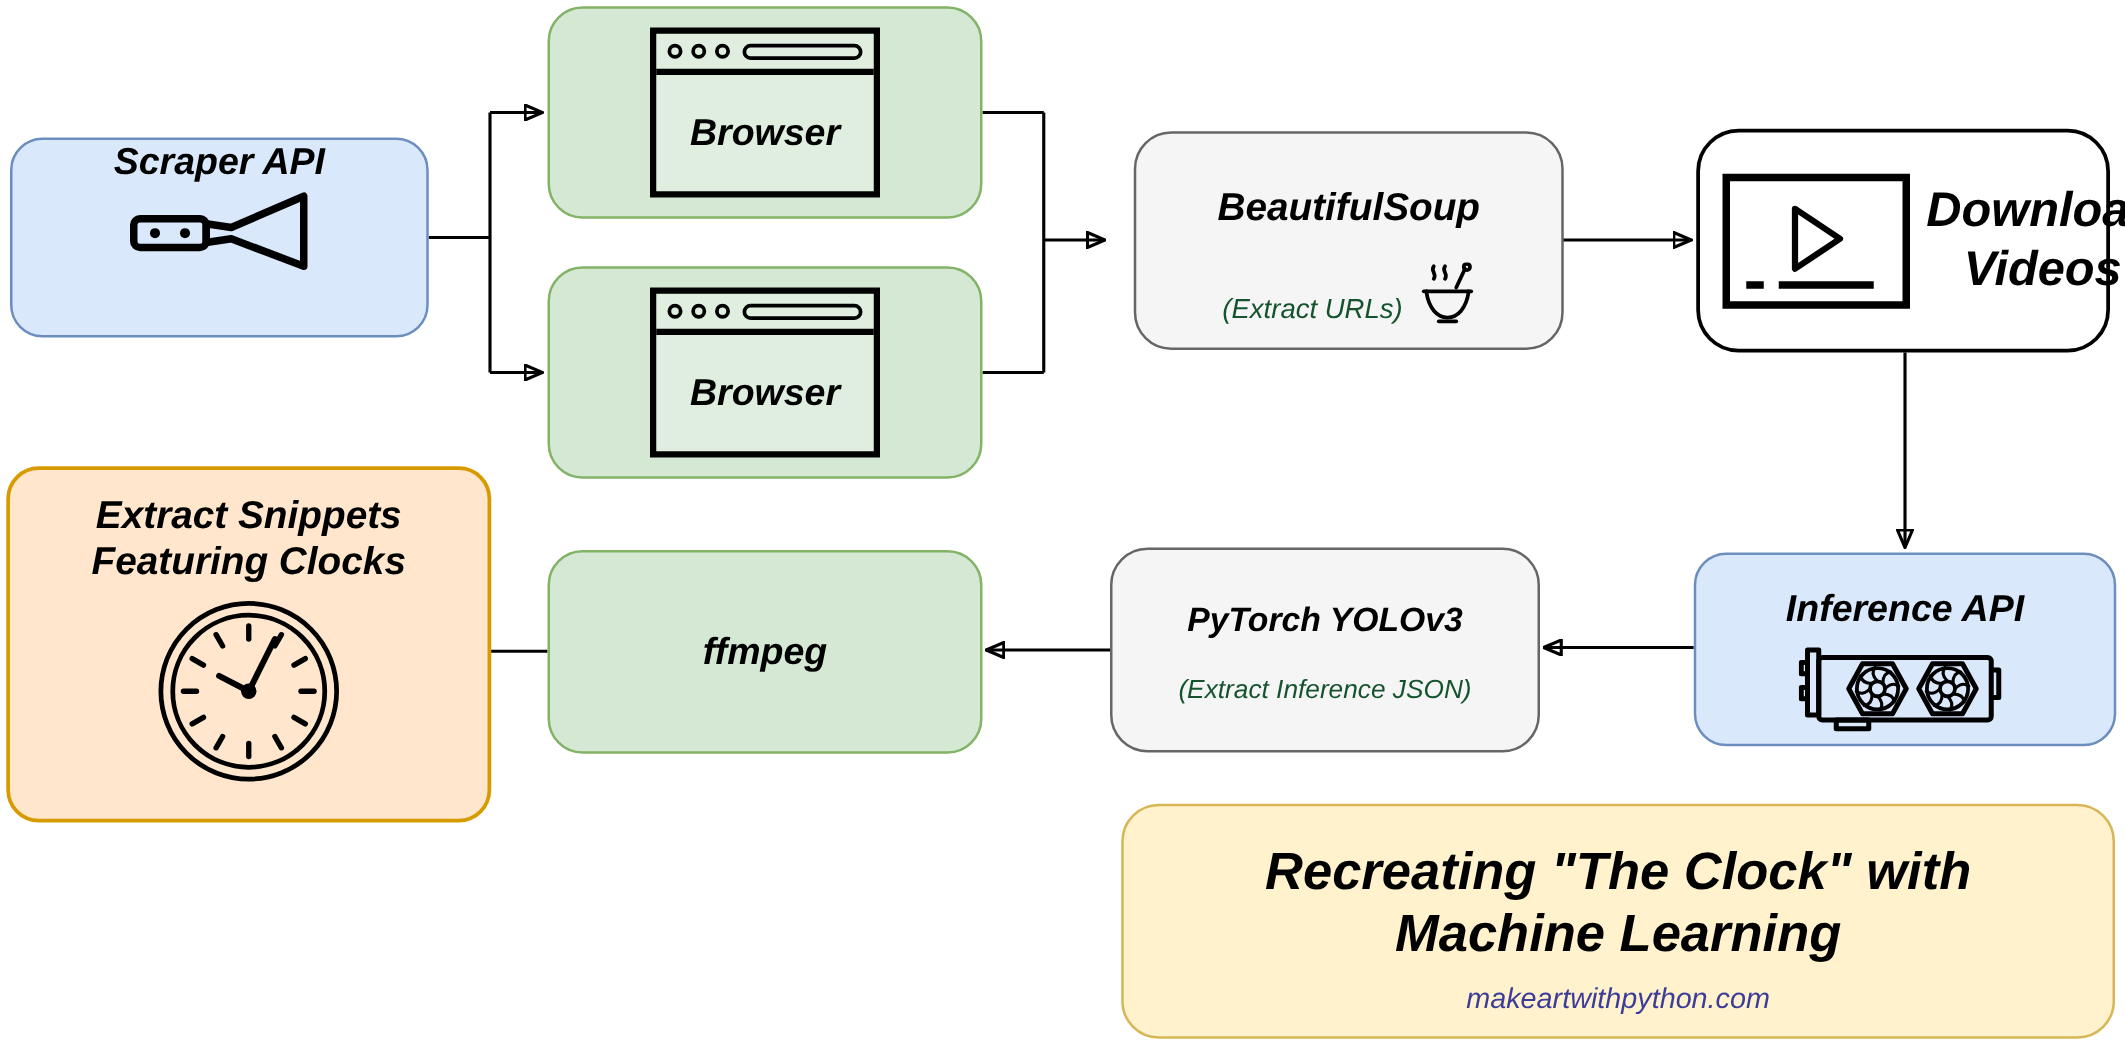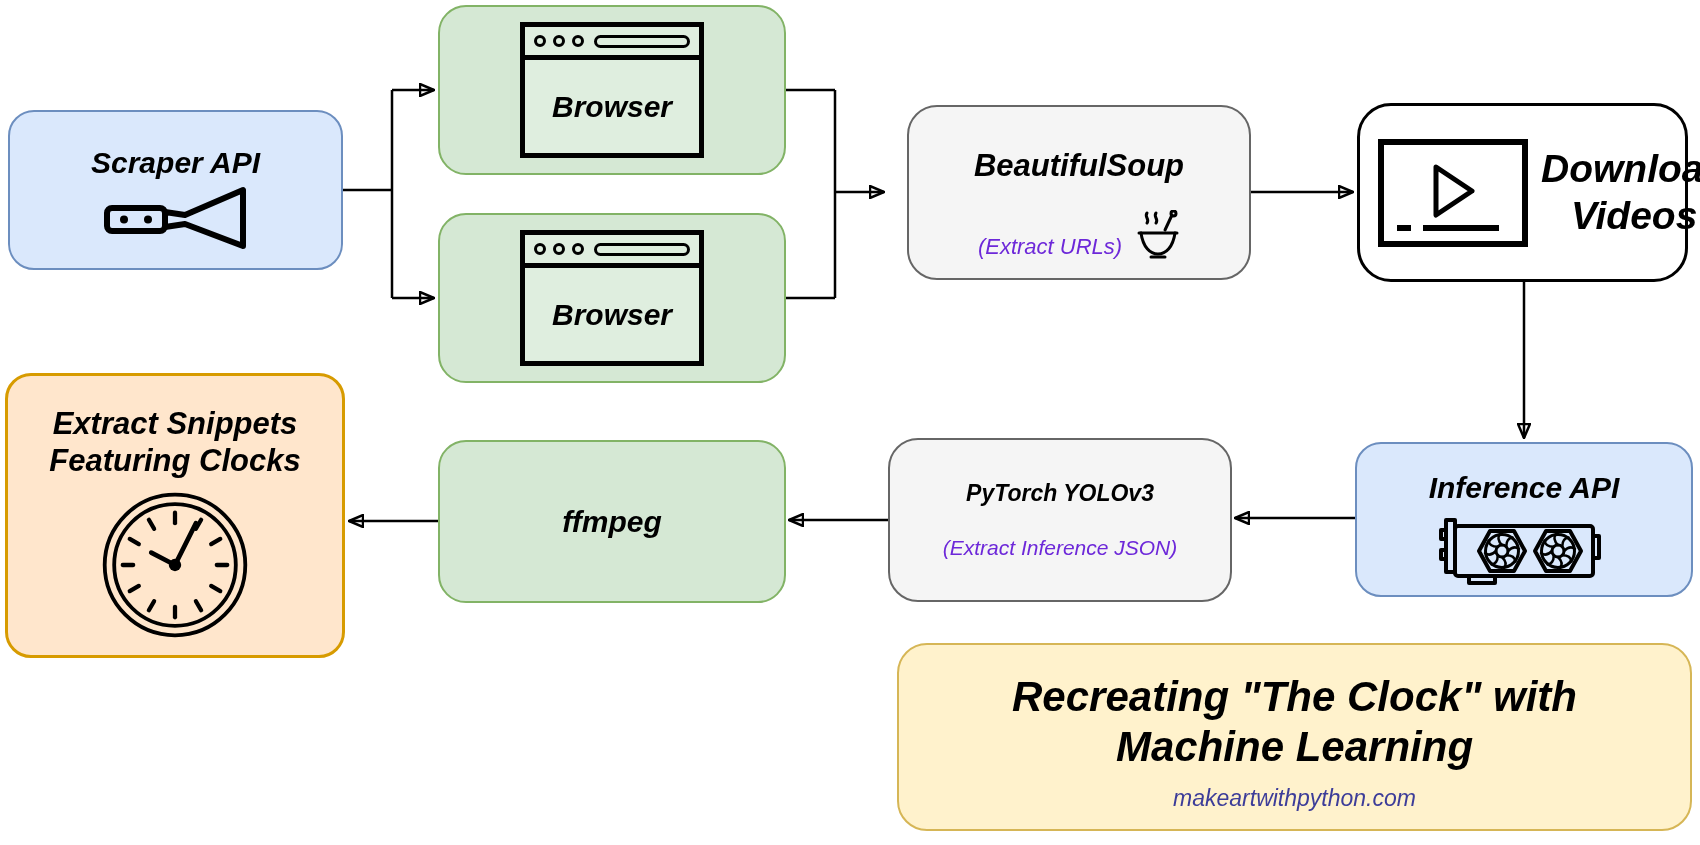--- a/index.html
+++ b/index.html
@@ -16,21 +16,21 @@
     background:#ffffff; font-family:"Liberation Sans",sans-serif; color:#000;
   }
   .node{position:absolute; box-sizing:border-box; display:flex; flex-direction:column; align-items:center;font-style:italic;}
   .node.blue  {background:var(--blue-fill);  border:2px solid var(--blue-border);  border-radius:26px;}
   .node.green {background:var(--green-fill); border:2px solid var(--green-border); border-radius:28px;}
   .node.gray  {background:var(--gray-fill);  border:2px solid var(--gray-border);  border-radius:30px;}
   .node.white {background:#ffffff;           border:3px solid #000000;            border-radius:34px;}
   .node.orange{background:var(--orange-fill);border:3px solid var(--orange-border);border-radius:26px;}
   .node.yellow{background:var(--yellow-fill);border:2px solid var(--yellow-border);border-radius:30px;}
   .node-label{font-weight:bold; font-size:30px; line-height:1.2; text-align:center; white-space:nowrap;}
-  .sub-label{font-size:22px; text-align:center; color:#6d28d9;}
+  .sub-label{font-size:22px; text-align:center; color:#14532d;}
   svg.icon{display:block;}
   
   .browser-window{box-sizing:border-box; width:184px; height:136px; border:5px solid #000; background:rgba(255,255,255,0.25); display:flex; flex-direction:column;}
   .browser-bar{box-sizing:border-box; height:33px; border-bottom:5px solid #000; display:flex; align-items:center; gap:7px; padding:0 9px;}
   .browser-dot{width:12px; height:12px; border:3px solid #000; border-radius:50%; box-sizing:border-box;}
   .browser-pill{flex:1; height:13px; border:3px solid #000; border-radius:8px; box-sizing:border-box; margin-left:3px;}
   .browser-body{flex:1; display:flex; align-items:center; justify-content:center;}
   
   .video-frame{box-sizing:border-box; width:150px; height:108px; border:6px solid #000; background:#fff; position:relative; flex:none;}
   
@@ -56,21 +56,21 @@
     <path d="M392,298 H434" marker-end="url(#ah)"></path>
     <path d="M786,90 H835 M786,298 H835 M835,90 V298"></path>
     <path d="M835,192 H884" marker-end="url(#ah)"></path>
     <path d="M1232,192 H1353" marker-end="url(#ah)"></path>
     <path d="M1524,282 V438" marker-end="url(#ah)"></path>
     <path d="M1355,518 H1235" marker-end="url(#ah)"></path>
     <path d="M888,520 H789" marker-end="url(#ah)"></path>
     <path d="M438,521 H349" marker-end="url(#ah)"></path>
   </svg>
 
-  <div class="node blue" style="left:8px; top:110px; width:335px; height:160px; padding-top:33px;">
+  <div class="node blue" style="left:8px; top:110px; width:335px; height:160px; ">
     <div class="node-label">Scraper API</div>
     <svg class="icon" width="150" height="74" viewBox="0 0 150 74">
       <g fill="none" stroke="#000" stroke-width="6" stroke-linejoin="round">
         <rect x="6" y="27" width="58" height="23" rx="5"></rect>
         <path d="M64,31 L84,34 L142,9 L142,65 L84,43 L64,46 Z"></path>
       </g>
       <circle cx="23" cy="38.5" r="4" fill="#000"></circle>
       <circle cx="47" cy="38.5" r="4" fill="#000"></circle>
     </svg>
   </div>
@@ -170,29 +170,29 @@
           <path d="M119,35 Q113,29 117,24" transform="rotate(180,119,41)"></path>
           <path d="M119,35 Q113,29 117,24" transform="rotate(225,119,41)"></path>
           <path d="M119,35 Q113,29 117,24" transform="rotate(270,119,41)"></path>
           <path d="M119,35 Q113,29 117,24" transform="rotate(315,119,41)"></path>
         </g>
       </g>
     </svg>
   </div>
 
   <div class="node gray" style="left:888px; top:438px; width:344px; height:164px; padding-top:40px;">
-    <div class="node-label" style="font-size:23px;">PyTorch YOLOv3</div>
+    <div class="node-label" style="font-size:27px;">PyTorch YOLOv3</div>
     <div class="sub-label" style="margin-top:28px; font-size:21px;">(Extract Inference JSON)</div>
   </div>
 
   <div class="node green" style="left:438px; top:440px; width:348px; height:163px; justify-content:center;">
     <div class="node-label">ffmpeg</div>
   </div>
 
-  <div class="node orange" style="left:5px; top:373px; width:340px; height:285px; padding-top:29px;">
+  <div class="node orange" style="left:5px; top:373px; width:388px; height:285px; padding-top:17px;">
     <div class="node-label" style="font-size:31px;">Extract Snippets</div>
     <div class="node-label" style="font-size:31px;">Featuring Clocks</div>
     <svg class="icon" width="152" height="152" viewBox="0 0 160 160" style="margin-top:10px;">
       <g fill="none" stroke="#000" stroke-width="4">
         <circle cx="80" cy="80" r="74"></circle>
         <circle cx="80" cy="80" r="64"></circle>
         <g stroke-width="4.5" stroke-linecap="round">
           <line x1="80" y1="25" x2="80" y2="36" transform="rotate(0,80,80)"></line>
           <line x1="80" y1="25" x2="80" y2="36" transform="rotate(30,80,80)"></line>
           <line x1="80" y1="25" x2="80" y2="36" transform="rotate(60,80,80)"></line>

